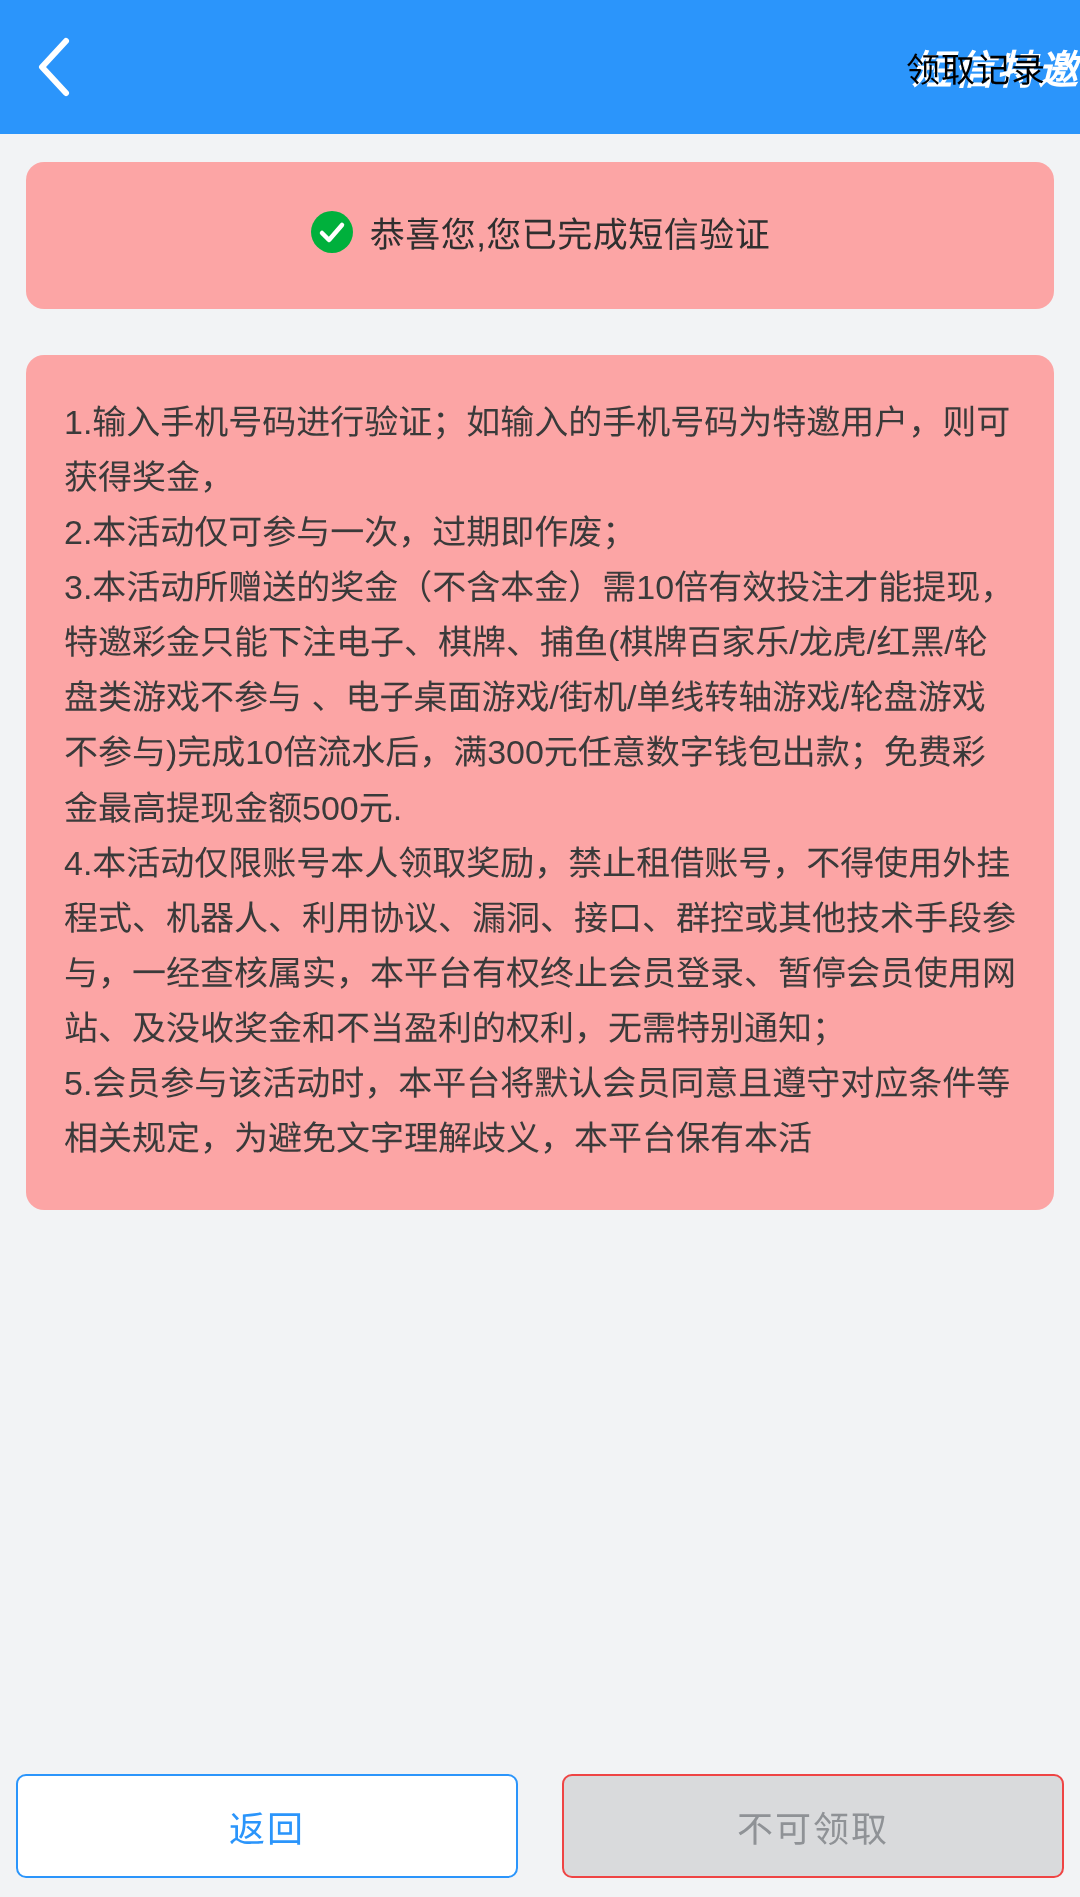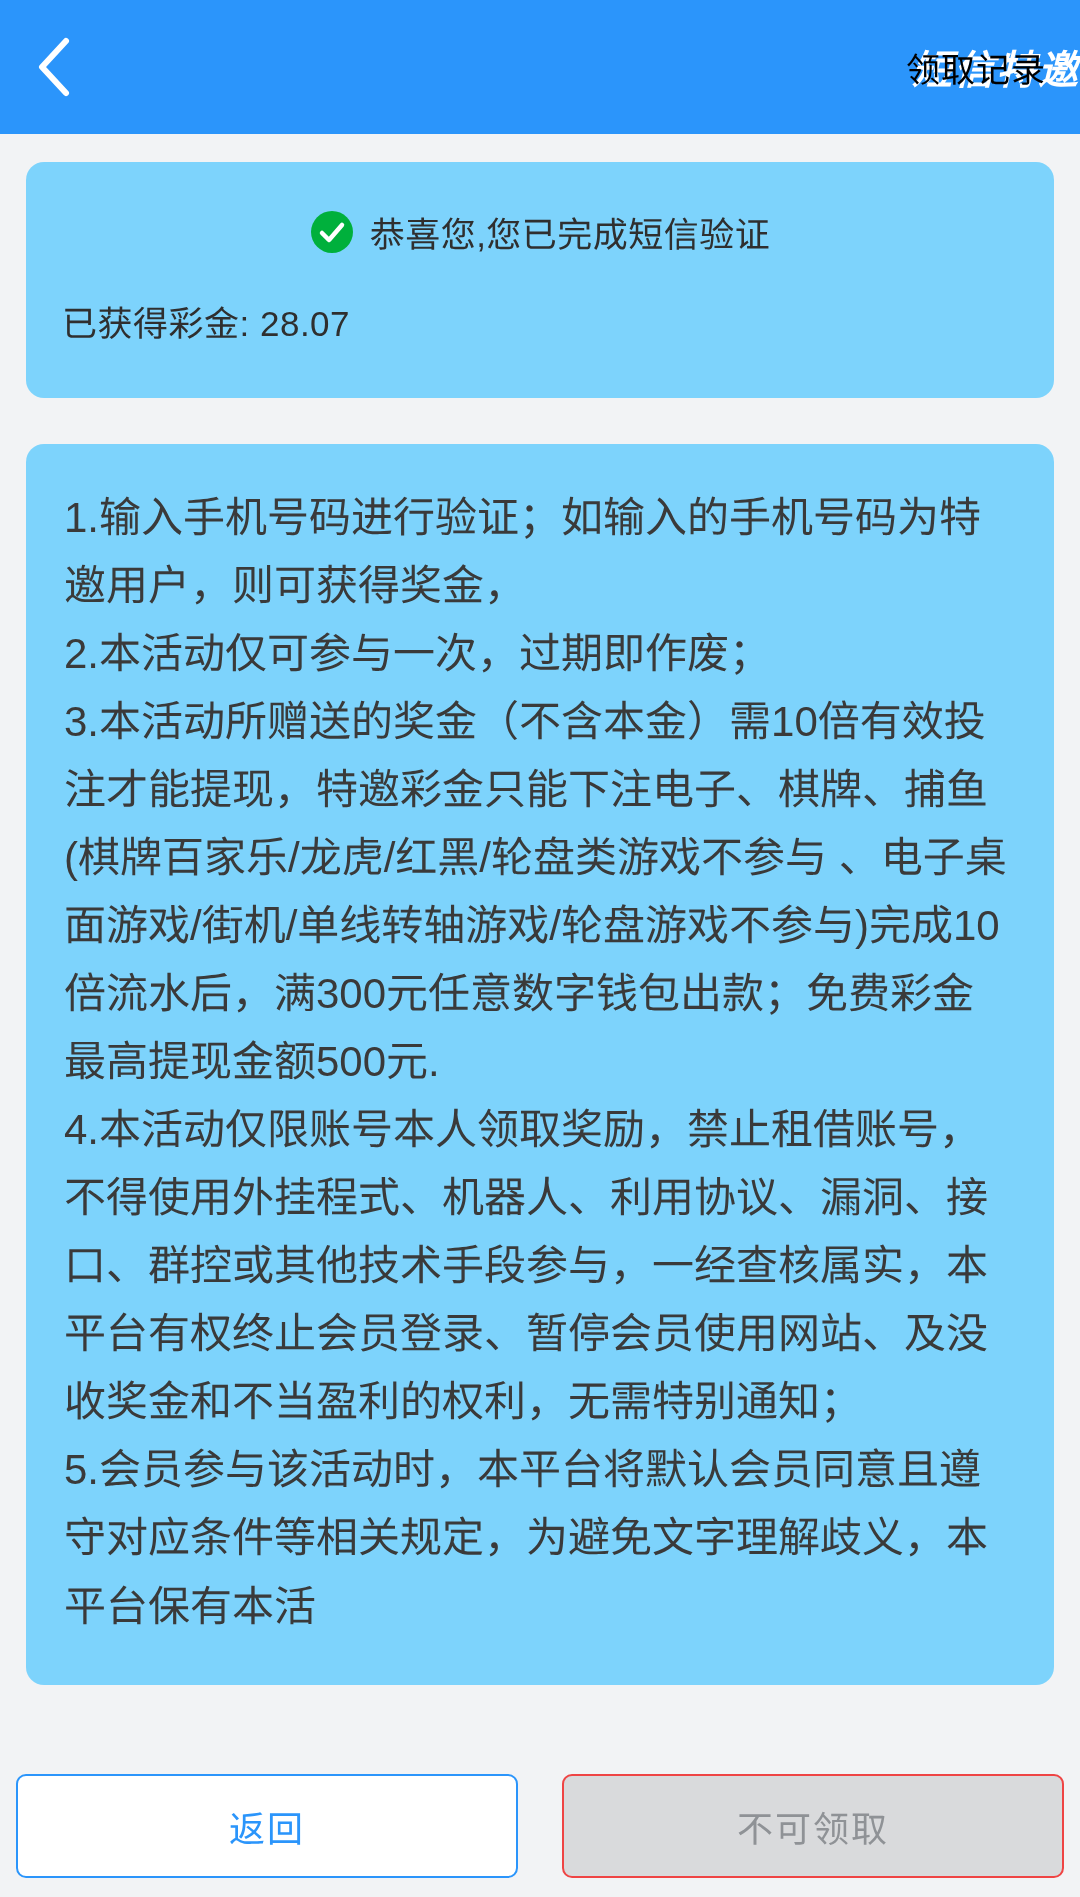--- a/index.html
+++ b/index.html
@@ -53,21 +53,21 @@
     margin-left: auto;
     color: #000000;
     font-size: 34px;
     cursor: pointer;
     letter-spacing: 1px;
     z-index: 2;
   }
 
   
   .card {
-    background: #7dd3fc;
+    background: #fca5a5;
     border-radius: 18px;
     margin: 28px 26px 0 26px;
     box-sizing: border-box;
   }
   .card-result {
     padding: 44px 36px 52px 36px;
   }
   .result-top {
     display: flex;
     align-items: center;
@@ -93,21 +93,21 @@
   }
   .amount-value {
     color: #2f2f2f;
   }
 
   .card-rules {
     margin-top: 46px;
     padding: 40px 38px 44px 38px;
   }
   .rules-text {
-    font-size: 42px;
+    font-size: 34px;
     line-height: 1.62;
     color: #3a3a3a;
     white-space: pre-wrap;
     word-break: break-all;
     letter-spacing: 0px;
   }
 
   
   .footer {
     position: absolute;
@@ -160,24 +160,20 @@
 </div>
 
 <div class="card card-result">
   <div class="result-top">
     <svg class="check-icon" viewBox="0 0 44 44">
       <circle cx="22" cy="22" r="21" fill="#00b03c"></circle>
       <polyline points="12,23 19,30 32,15" fill="none" stroke="#ffffff" stroke-width="4.5" stroke-linecap="round" stroke-linejoin="round"></polyline>
     </svg>
     <span class="result-text">恭喜您,您已完成短信验证</span>
   </div>
-  <div class="amount-line">
-    <span>已获得彩金:</span>
-    <span class="amount-value">28.07</span>
-  </div>
 </div>
 
 <div class="card card-rules">
   <div class="rules-text">1.输入手机号码进行验证；如输入的手机号码为特邀用户，则可获得奖金，
 2.本活动仅可参与一次，过期即作废；
 3.本活动所赠送的奖金（不含本金）需10倍有效投注才能提现，特邀彩金只能下注电子、棋牌、捕鱼(棋牌百家乐/龙虎/红黑/轮盘类游戏不参与 、电子桌面游戏/街机/单线转轴游戏/轮盘游戏不参与)完成10倍流水后，满300元任意数字钱包出款；免费彩金最高提现金额500元.
 4.本活动仅限账号本人领取奖励，禁止租借账号，不得使用外挂程式、机器人、利用协议、漏洞、接口、群控或其他技术手段参与，一经查核属实，本平台有权终止会员登录、暂停会员使用网站、及没收奖金和不当盈利的权利，无需特别通知；
 5.会员参与该活动时，本平台将默认会员同意且遵守对应条件等相关规定，为避免文字理解歧义，本平台保有本活</div>
 </div>
 

